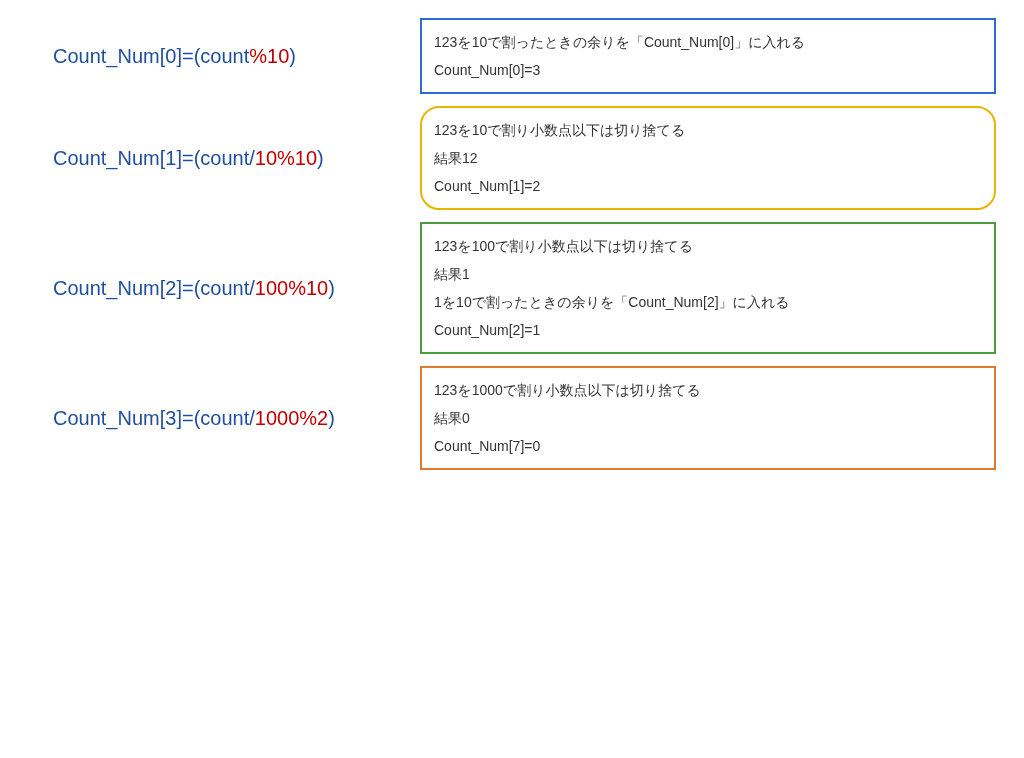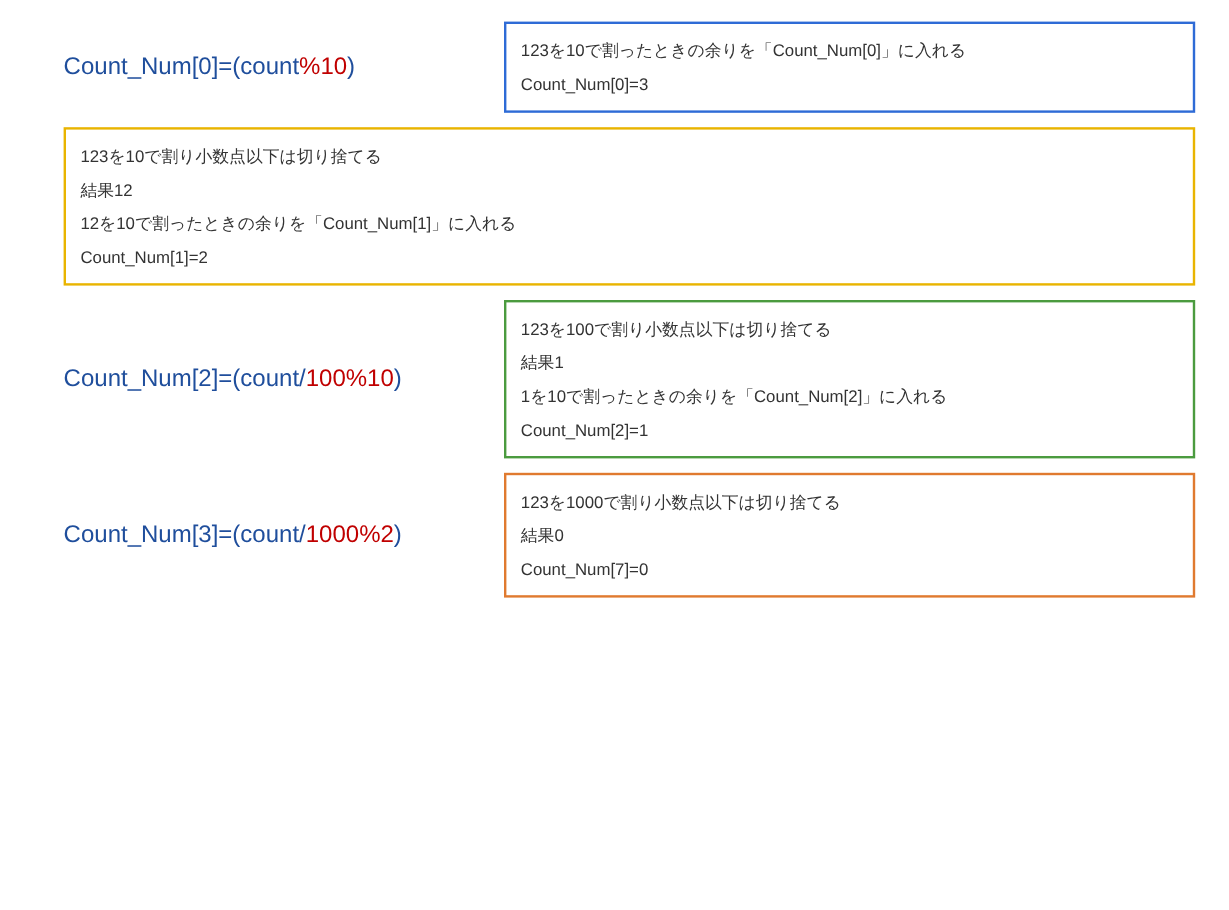--- a/index.html
+++ b/index.html
@@ -42,21 +42,21 @@
   .formula .red { color: #c00000; }
   .explain {
     flex: 1;
     border: 2px solid;
     padding: 8px 12px;
     font-size: 14px;
     color: #333;
     line-height: 2.0;
   }
   .b-blue   { border-color: #2e6bd6; }
-  .b-yellow { border-color: #e9b400; }
+  .b-yellow { border-color: #e9b400; border-radius: 19px; }
   .b-green  { border-color: #4b9b3f; }
   .b-orange { border-color: #e07a2f; }
   .ln { display: block; }
 </style>
 </head>
 <body>
 
 <div class="page">
 
   <div class="rows">
@@ -65,24 +65,26 @@
       <div class="formula">
         <span>Count_Num[0]=(count</span><span class="red">%10</span><span>)</span>
       </div>
       <div class="explain b-blue">
         <span class="ln">123を10で割ったときの余りを「Count_Num[0]」に入れる</span>
         <span class="ln">Count_Num[0]=3</span>
       </div>
     </div>
 
     <div class="row">
+      <div class="formula">
+        <span>Count_Num[1]=(count/</span><span class="red">10%10</span><span>)</span>
+      </div>
       <div class="explain b-yellow">
         <span class="ln">123を10で割り小数点以下は切り捨てる</span>
         <span class="ln">結果12</span>
-        <span class="ln">12を10で割ったときの余りを「Count_Num[1]」に入れる</span>
         <span class="ln">Count_Num[1]=2</span>
       </div>
     </div>
 
     <div class="row">
       <div class="formula">
         <span>Count_Num[2]=(count/</span><span class="red">100%10</span><span>)</span>
       </div>
       <div class="explain b-green">
         <span class="ln">123を100で割り小数点以下は切り捨てる</span>

